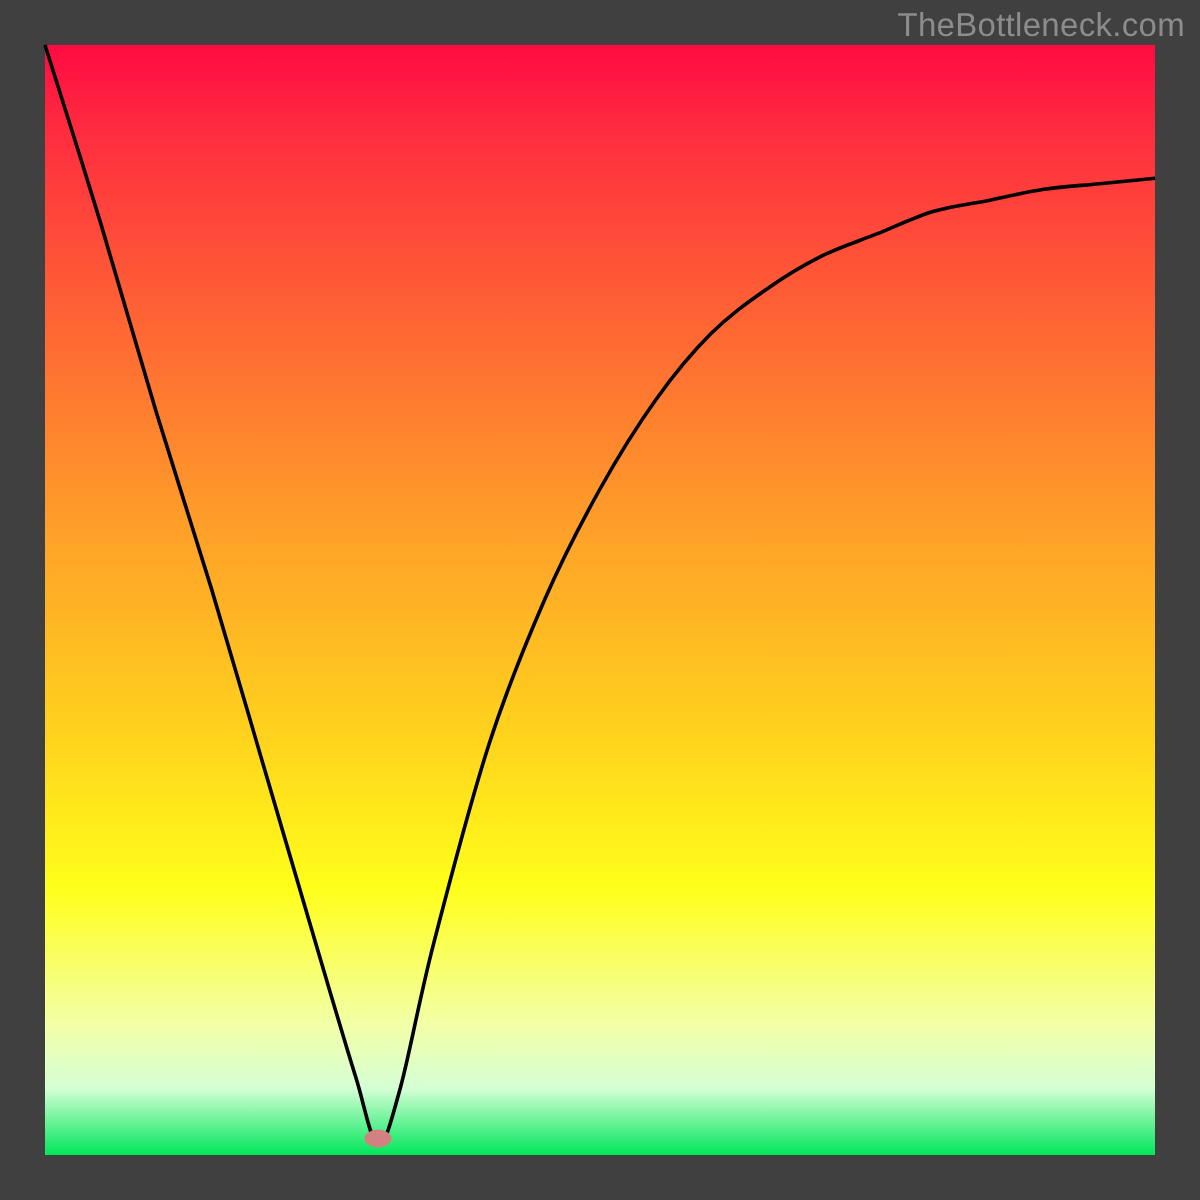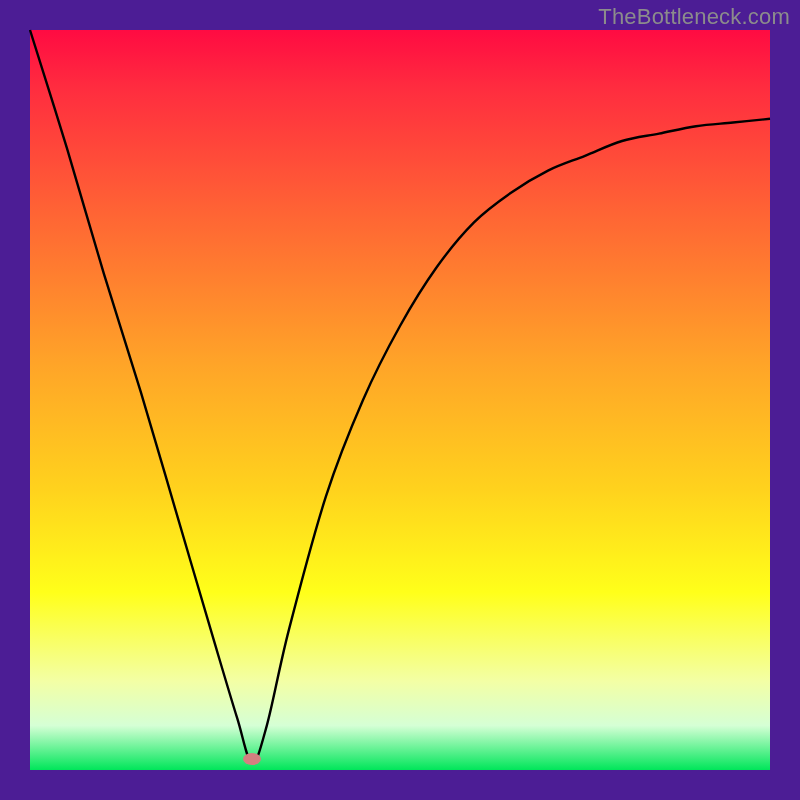--- a/index.html
+++ b/index.html
@@ -10,21 +10,21 @@
     background: #000;
     overflow: hidden;
     font-family: Arial, Helvetica, sans-serif;
   }
   .frame {
     position: absolute;
     left: 0;
     top: 0;
     width: 800px;
     height: 800px;
-    background: #4c1d95;
+    background: #404040;
   }
   .plot {
     position: absolute;
     left: 30px;
     top: 30px;
     width: 740px;
     height: 740px;
     
     background: linear-gradient(to bottom,
       #ff0b42 0%,

